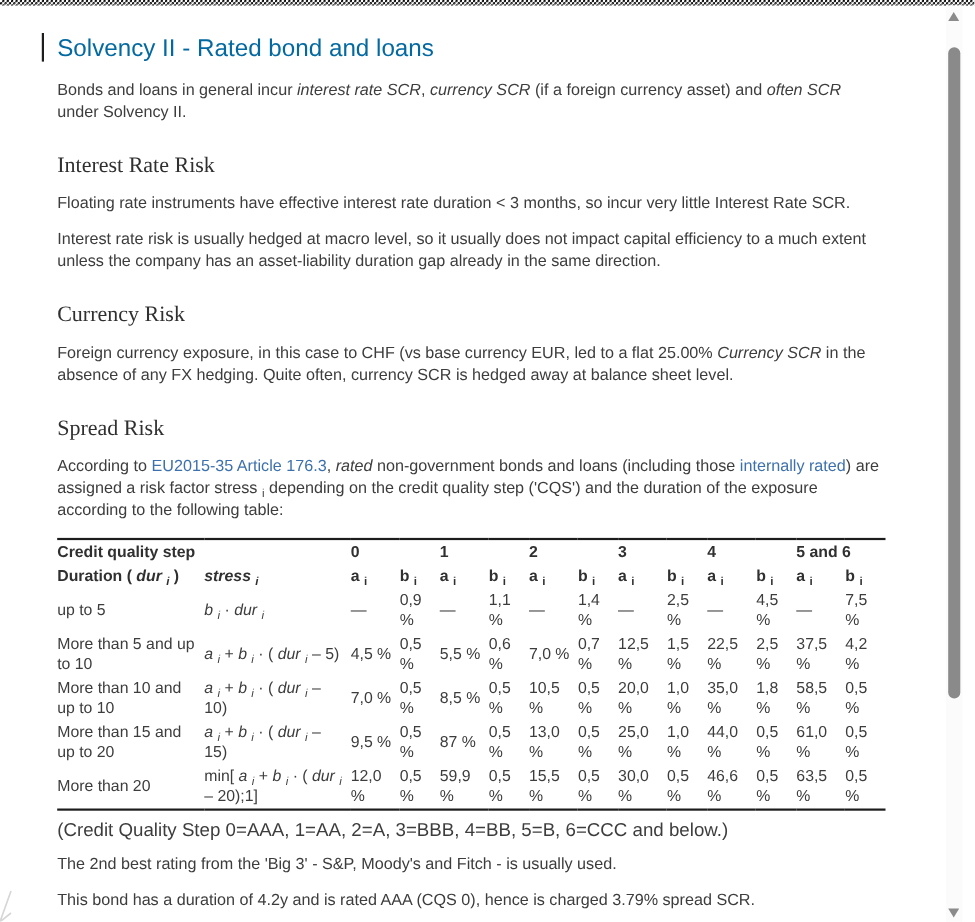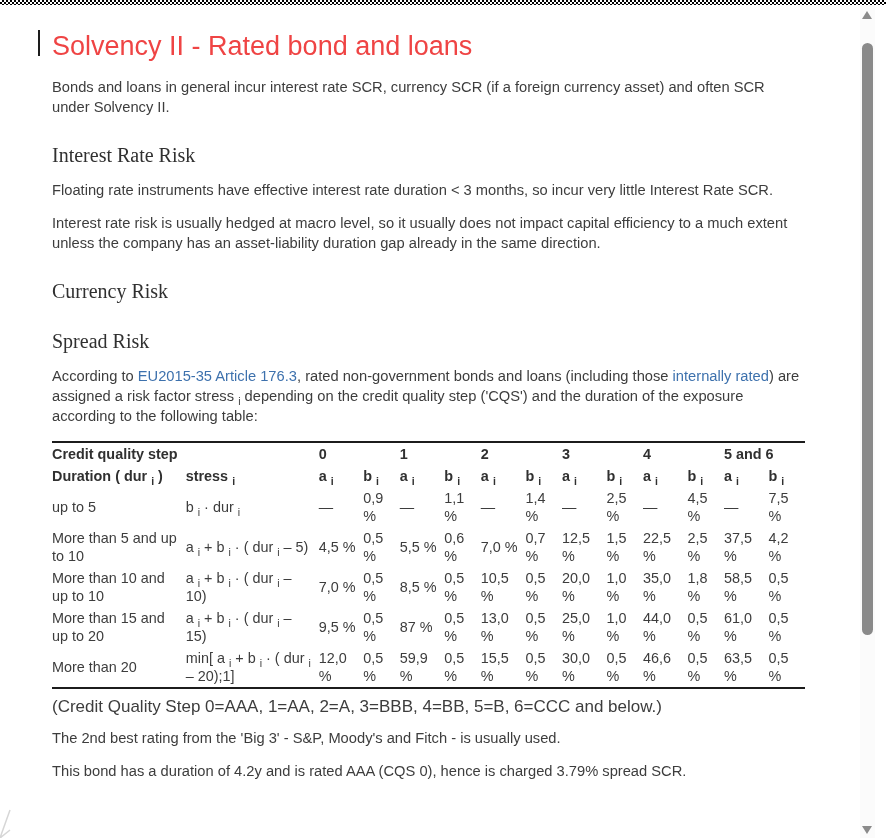--- a/index.html
+++ b/index.html
@@ -10,24 +10,24 @@
   }
   
   .checker{
     position:absolute;top:0;left:0;width:886px;height:5px;
     background-image:
       linear-gradient(45deg,#000 25%,transparent 25%,transparent 75%,#000 75%),
       linear-gradient(45deg,#000 25%,transparent 25%,transparent 75%,#000 75%);
     background-size:4px 4px;background-position:0 0,2px 2px;background-color:#fff;
   }
   .content{position:absolute;left:52px;top:5px;width:753px;}
-  h1{font-size:27px;font-weight:400;color:#ef4444;margin:26px 0 15px;}
+  h1{font-size:22px;font-weight:400;color:#0369a1;margin:26px 0 15px;}
   h2{font-size:20px;font-weight:400;color:#303030;margin:27px 0 12px;font-family:Liberation Serif, serif;}
   p{font-size:14.7px;line-height:20px;margin:13px 0;}
-  .it{}
+  .it{font-style:italic;}
   .lnk{color:#3d71ad;cursor:pointer;text-decoration:none;}
   sub{font-size:10.5px;line-height:0;}
   
   .caret{position:absolute;left:38px;top:30px;width:2px;height:26px;background:#1d1d1d;}
   
   table{
     border-collapse:collapse;width:753px;margin:15px 0 10px;
     border-top:2px solid #1c1c1c;border-bottom:2px solid #1c1c1c;
   }
   th,td{
@@ -56,20 +56,21 @@
 
 <div class="content">
   <h1>Solvency II - Rated bond and loans</h1>
   <p><span>Bonds and loans in general incur </span><span class="it">interest rate SCR</span><span>, </span><span class="it">currency SCR</span><span> (if a foreign currency asset) and </span><span class="it">often SCR</span><span> under Solvency II.</span></p>
 
   <h2>Interest Rate Risk</h2>
   <p><span>Floating rate instruments have effective interest rate duration &lt; 3 months, so incur very little Interest Rate SCR.</span></p>
   <p><span>Interest rate risk is usually hedged at macro level, so it usually does not impact capital efficiency to a much extent unless the company has an asset-liability duration gap already in the same direction.</span></p>
 
   <h2>Currency Risk</h2>
+  <p><span>Foreign currency exposure, in this case to CHF (vs base currency EUR, led to a flat 25.00% </span><span class="it">Currency SCR</span><span> in the absence of any FX hedging. Quite often, currency SCR is hedged away at balance sheet level.</span></p>
 
   <h2>Spread Risk</h2>
   <p><span>According to </span><span class="lnk">EU2015-35 Article 176.3</span><span>, </span><span class="it">rated</span><span> non-government bonds and loans (including those </span><span class="lnk">internally rated</span><span>) are assigned a risk factor stress </span><sub>i</sub><span> depending on the credit quality step ('CQS') and the duration of the exposure according to the following table:</span></p>
 
   <table>
     <thead>
       <tr>
           <th colspan="2">Credit quality step</th>
           <th colspan="2">0</th>
           <th colspan="2">1</th>

